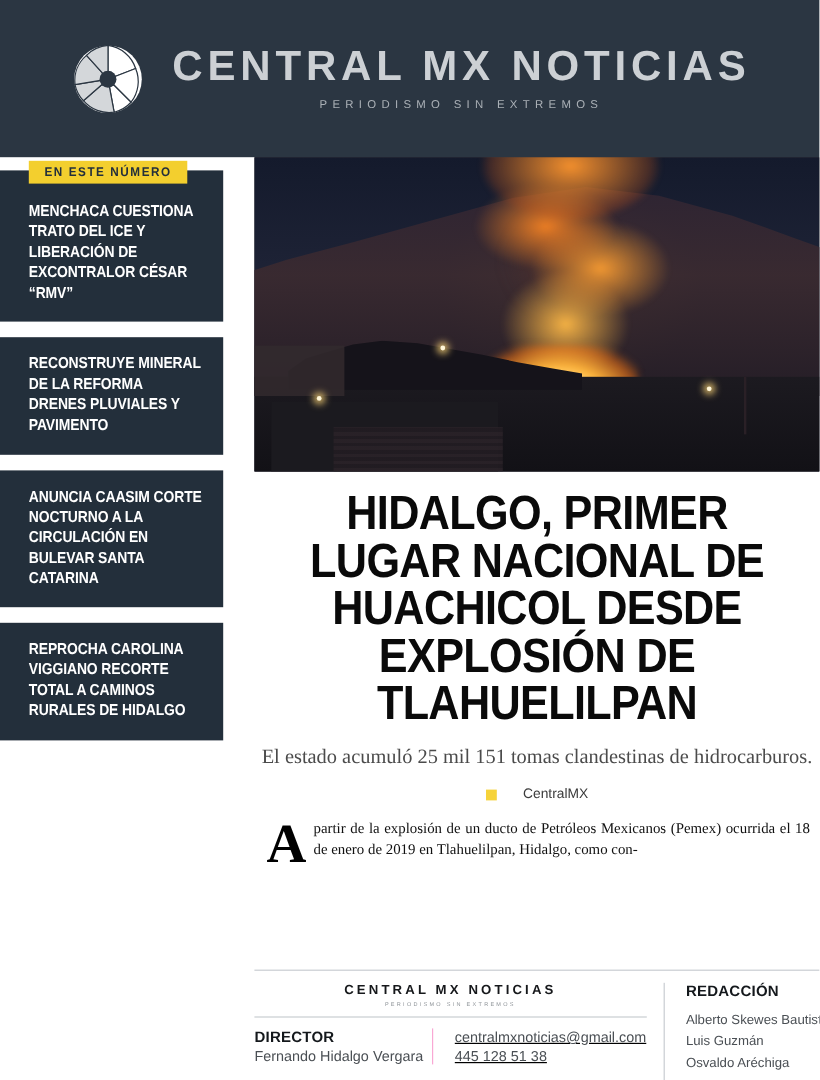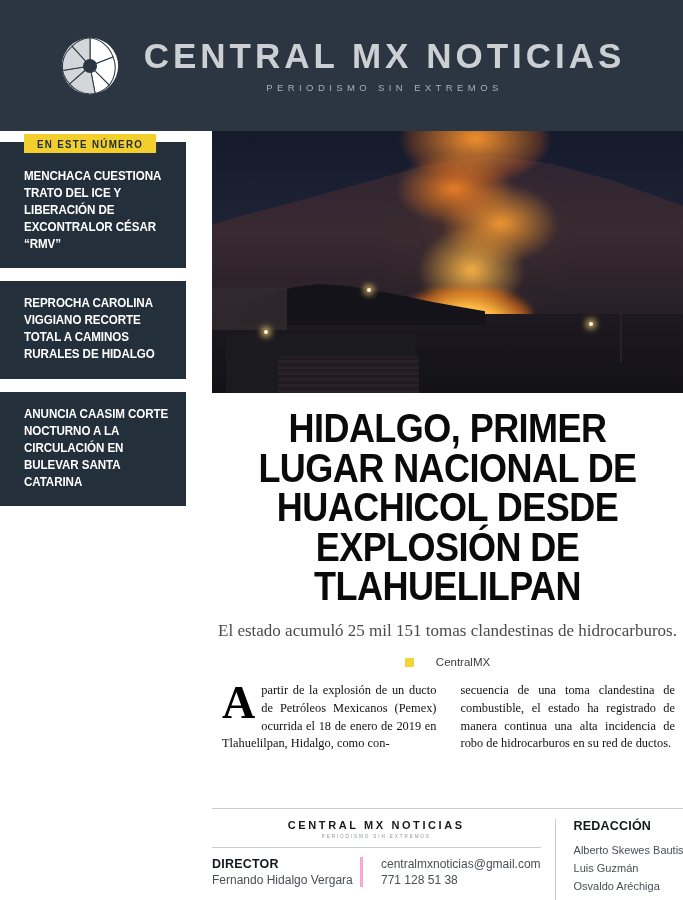--- a/index.html
+++ b/index.html
@@ -185,21 +185,21 @@
   .f-logo { text-align:center; }
   .f-logo .t {
     font-weight:bold; font-size:11px; letter-spacing:2.6px; color:#16181b;
   }
   .f-logo .s {
     font-size:4.6px; letter-spacing:1.9px; color:#8f9499; margin-top:3px;
   }
   .f-rule { border-top:1px solid #c9cdd1; margin:8px 0 9px 0; }
   .f-cols { display:flex; }
   .f-c1 { width:148px; }
-  .f-c2 { flex:1; padding-left:18px; border-left:3px solid #f9a8d4; }
+  .f-c2 { flex:1; padding-left:18px; border-left:1px solid #f9a8d4;text-decoration:underline; }
   .f-label { font-weight:bold; font-size:12.5px; color:#14181c; letter-spacing:.2px; }
   .f-val { font-size:12px; color:#4a4f54; margin-top:2px; }
   .f-right {
     width:158px; flex:0 0 158px; padding-left:18px;
     border-left:1px solid #c9cdd1;
   }
   .f-right .f-label { margin-bottom:9px; }
   .f-right .nm { font-size:11px; color:#4a4f54; line-height:1.62; }
 </style>
 </head>
@@ -235,29 +235,33 @@
   <div class="content">
 
     <div class="sidebar">
 
       <div class="side-card first">
         <span class="ribbon">EN ESTE NÚMERO</span>
         <div class="side-head">MENCHACA CUESTIONA TRATO DEL ICE Y LIBERACIÓN DE EXCONTRALOR CÉSAR “RMV”</div>
       </div>
 
 
+      <div class="side-card">
+        <span class="sq"></span>
+        <div class="side-head">RECONSTRUYE MINERAL DE LA REFORMA DRENES PLUVIALES Y PAVIMENTO</div>
+      </div>
+
+      <div class="side-card">
+        <span class="sq"></span>
+        <div class="side-head">ANUNCIA CAASIM CORTE NOCTURNO A LA CIRCULACIÓN EN BULEVAR SANTA CATARINA</div>
+      </div>
 
       <div class="side-card">
         <span class="sq"></span>
         <div class="side-head">REPROCHA CAROLINA VIGGIANO RECORTE TOTAL A CAMINOS RURALES DE HIDALGO</div>
-      </div>
-
-      <div class="side-card">
-        <span class="sq"></span>
-        <div class="side-head">ANUNCIA CAASIM CORTE NOCTURNO A LA CIRCULACIÓN EN BULEVAR SANTA CATARINA</div>
       </div>
 
     </div>
 
     <div class="main">
 
       <div class="photo">
         <div class="sky"></div>
         <div class="hill"></div>
         <div class="plume2"></div>
@@ -281,43 +285,40 @@
       <div class="byline">
         <span class="bsq"></span>
         <span class="bnm">CentralMX</span>
       </div>
 
       <div class="cols">
         <div class="col">
           <span class="dropcap">A</span>
           <span>partir de la explosión de un ducto de Petróleos Mexicanos (Pemex) ocurrida el 18 de enero de 2019 en Tlahuelilpan, Hidalgo, como con-</span>
         </div>
-        <div class="col">
-          <span>secuencia de una toma clandestina de combustible, el estado ha registrado de manera continua una alta incidencia de robo de hidrocarburos en su red de ductos.</span>
-        </div>
       </div>
 
     </div>
   </div>
 
   <div class="footer">
     <div class="f-left">
       <div class="f-logo">
         <div class="t">CENTRAL MX NOTICIAS</div>
         <div class="s">PERIODISMO SIN EXTREMOS</div>
       </div>
       <div class="f-rule"></div>
       <div class="f-cols">
         <div class="f-c1">
           <div class="f-label">DIRECTOR</div>
           <div class="f-val">Fernando Hidalgo Vergara</div>
         </div>
         <div class="f-c2">
           <div class="f-val" style="margin-top:0">centralmxnoticias@gmail.com</div>
-          <div class="f-val">771 128 51 38</div>
+          <div class="f-val">445 128 51 38</div>
         </div>
       </div>
     </div>
     <div class="f-right">
       <div class="f-label">REDACCIÓN</div>
       <div class="nm">Alberto Skewes Bautista</div>
       <div class="nm">Luis Guzmán</div>
       <div class="nm">Osvaldo Aréchiga</div>
     </div>
   </div>

